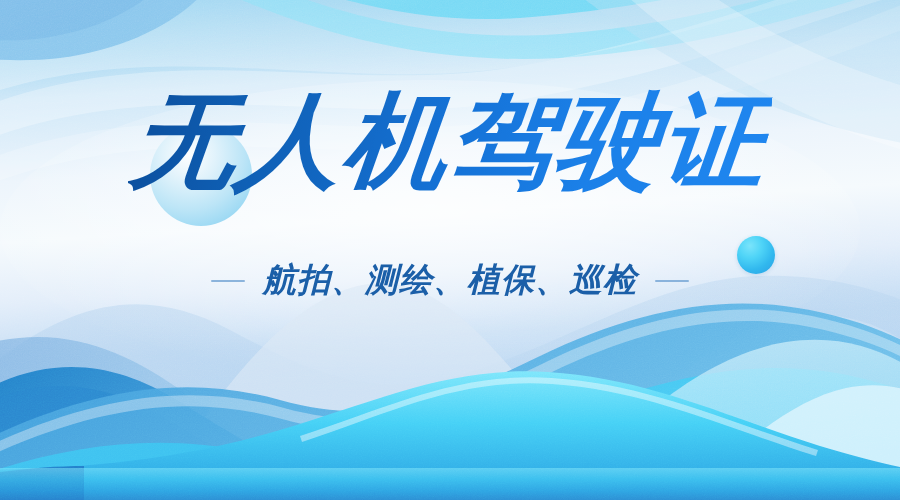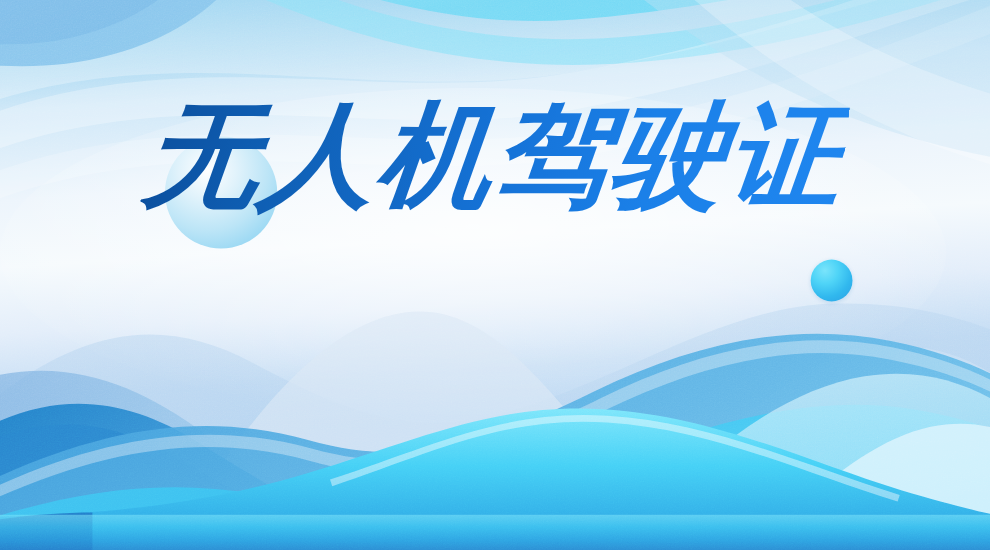--- a/index.html
+++ b/index.html
@@ -298,15 +298,20 @@
   <div id="content">
 
     <div class="glow-sphere" id="sphere-behind-title"></div>
 
     <div id="headline-wrap">
       <h1 id="headline">无人机驾驶证</h1>
     </div>
 
     <div class="glow-sphere" id="sphere-accent"></div>
 
+    <div id="subtitle-row">
+      <span class="rule"></span>
+      <span id="subtitle">航拍、测绘、植保、巡检</span>
+      <span class="rule"></span>
+    </div>
 
   </div>
 </div>
 
 </body></html>

